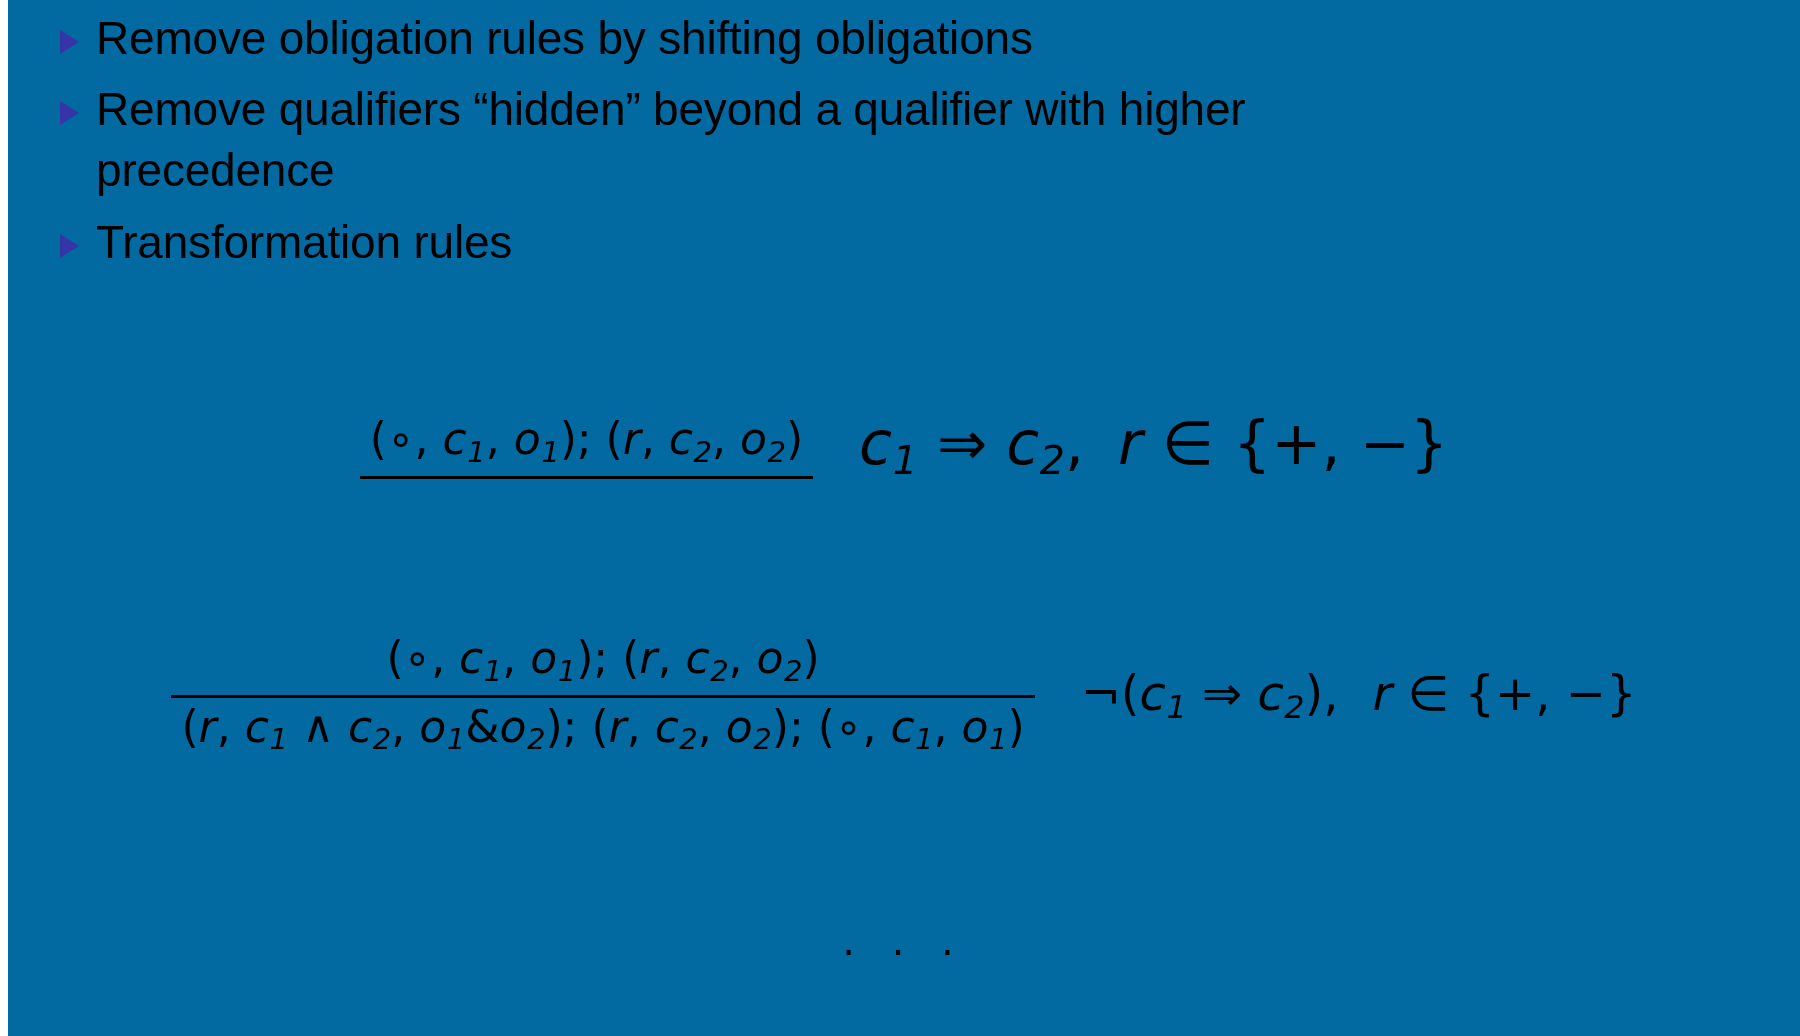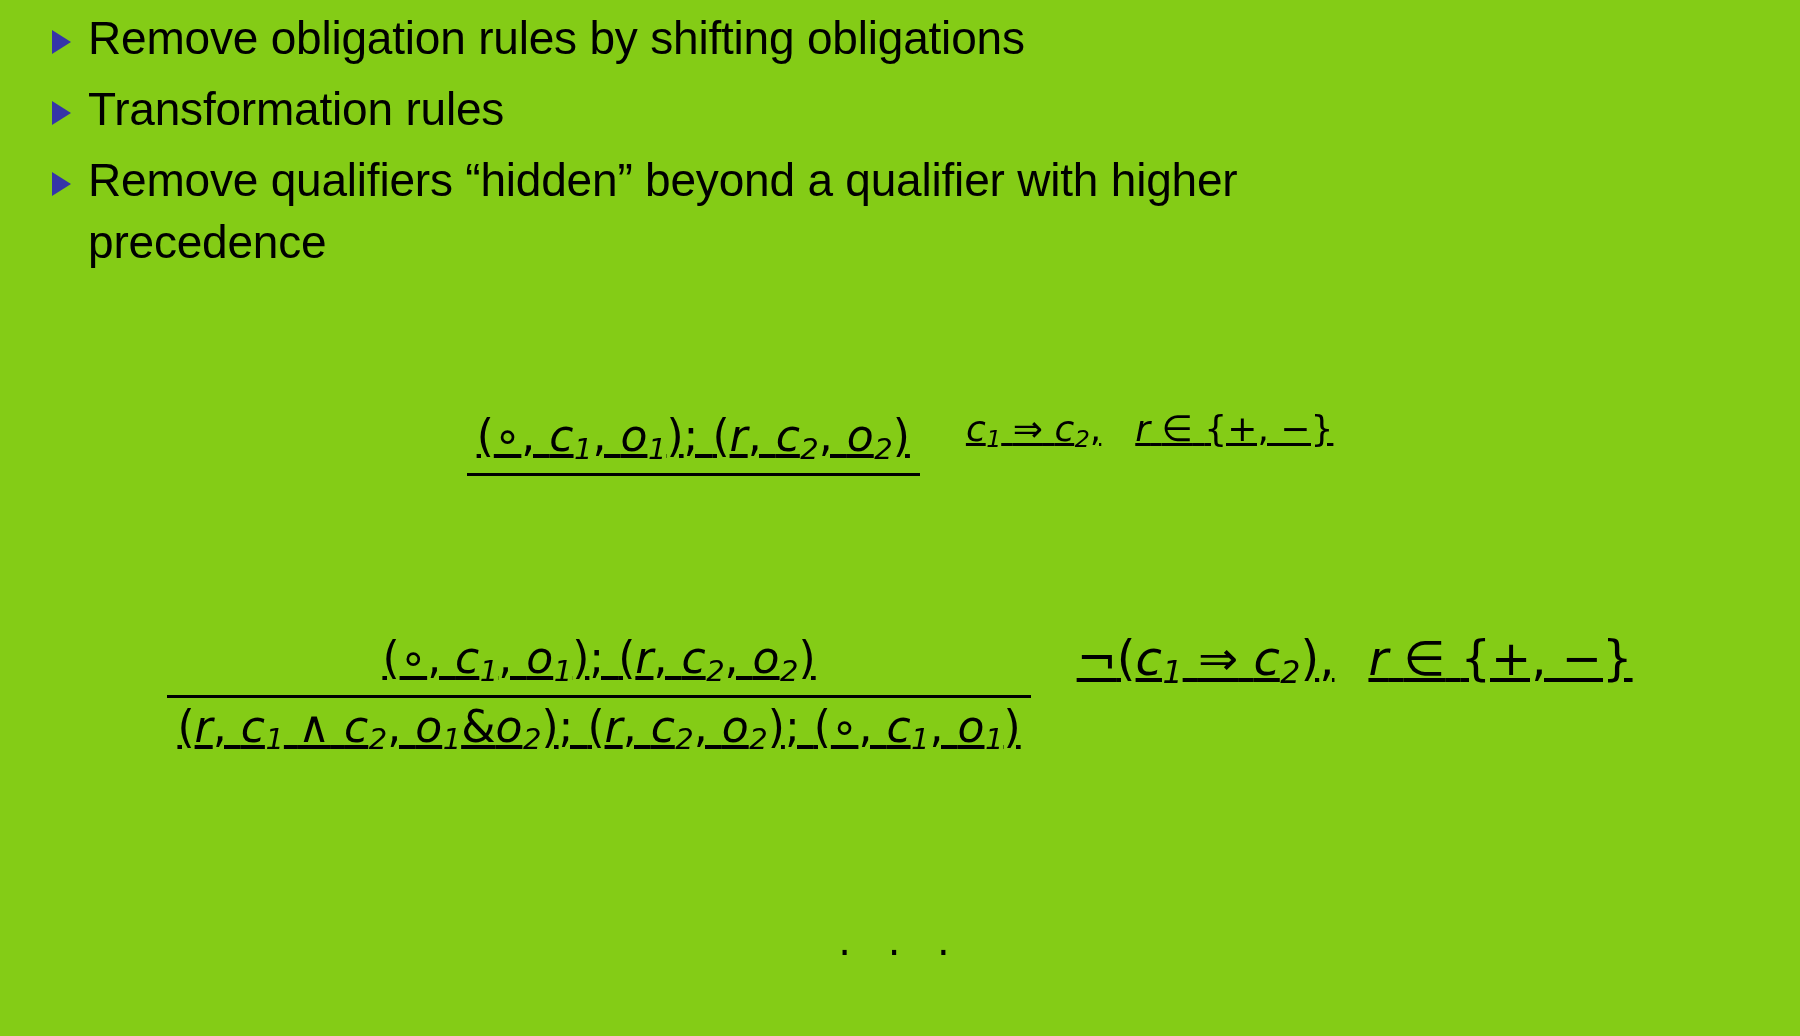--- a/index.html
+++ b/index.html
@@ -14,21 +14,22 @@
     overflow: hidden;
     font-family: "Liberation Sans", sans-serif;
     color: #000000;
     position: relative;
   }
 
   
   .slide {
     position: absolute;
     inset: 0;
-    background: #84cc16;
+    background: #0369a1;
+    margin-left: 8px;
   }
 
   
   .bullet-list {
     position: absolute;
     left: 52px;
     top: 8px;
     width: 1700px;
   }
   .bullet-item {
@@ -62,22 +63,22 @@
   .math-area {
     position: absolute;
     left: 0;
     right: 0;
     top: 330px;
     height: 640px;
   }
   .math-block {
     position: absolute;
     display: flex;
+    align-items: center;
     font-family: "DejaVu Sans", sans-serif;
-    text-decoration: underline;
   }
   .math-block.rule-1 { left: 0; right: 0; top: 78px; justify-content: center; }
   .math-block.rule-2 { left: 0; right: 0; top: 300px; justify-content: center; }
 
   .frac {
     display: inline-flex;
     flex-direction: column;
     align-items: center;
     justify-content: center;
   }
@@ -104,21 +105,21 @@
     font-size: 0.66em;
     vertical-align: -0.26em;
     font-style: italic;
     margin-left: 0.5px;
   }
   .op { font-style: normal; }
   .comma { font-style: normal; }
 
   
   .rule-1 .frac { font-size: 44px; }
-  .rule-1 .side-cond { font-size: 36px; }
+  .rule-1 .side-cond { font-size: 60px; }
   .rule-2 .frac { font-size: 44px; }
   .rule-2 .side-cond { font-size: 48px; }
 
   
   .ellipsis {
     position: absolute;
     left: 0;
     right: 0;
     top: 930px;
     text-align: center;
@@ -139,28 +140,28 @@
       <span class="bullet-marker">
         <span class="tri" style="border-left-color: rgb(53, 53, 168);"></span>
       </span>
       <span class="bullet-text">Remove obligation rules by shifting obligations</span>
     </div>
 
     <div class="bullet-item">
       <span class="bullet-marker">
         <span class="tri" style="border-left-color: rgb(53, 53, 168);"></span>
       </span>
-      <span class="bullet-text">Transformation rules</span>
+      <span class="bullet-text">Remove qualifiers “hidden” beyond a qualifier with higher precedence</span>
     </div>
 
     <div class="bullet-item">
       <span class="bullet-marker">
         <span class="tri" style="border-left-color: rgb(53, 53, 168);"></span>
       </span>
-      <span class="bullet-text">Remove qualifiers “hidden” beyond a qualifier with higher precedence</span>
+      <span class="bullet-text">Transformation rules</span>
     </div>
 
   </div>
 
   <div class="math-area">
 
     <div class="math-block rule-1">
 
       <span class="frac">
         <span class="num">

